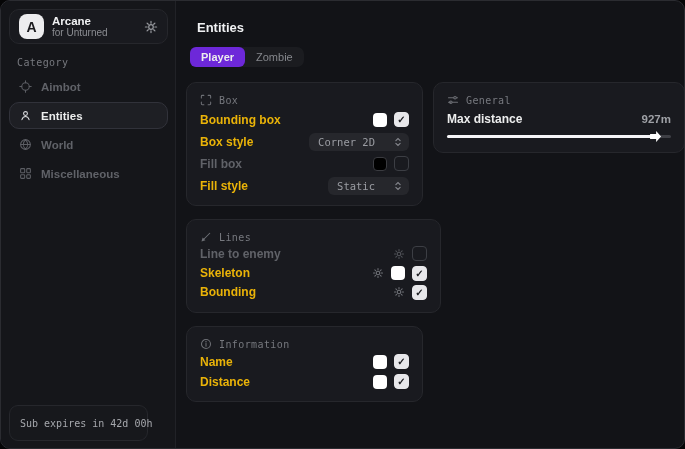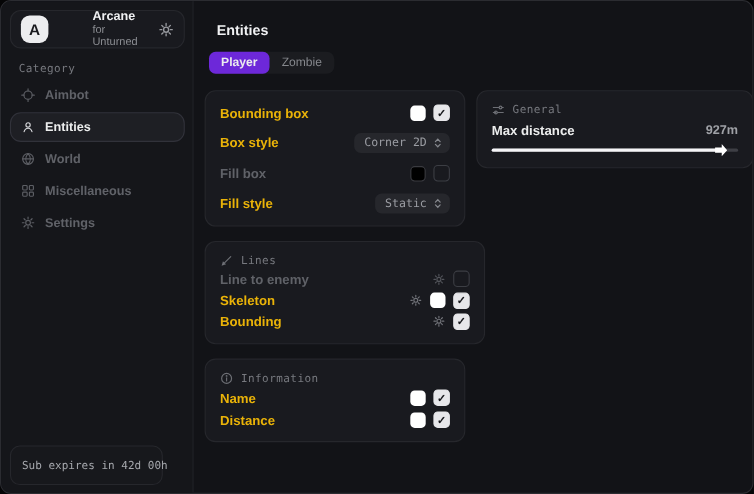--- a/index.html
+++ b/index.html
@@ -10,21 +10,21 @@
   }
   
   .sidebar { position:absolute; left:0; top:0; bottom:0; width:175px; background:#15161a; border-right:1px solid #212227; }
   .brand-card {
     position:absolute; left:8px; top:8px; width:159px; height:35px;
     background:#191a1f; border:1px solid #26272c; border-radius:10px;
     display:flex; align-items:center; padding:0 9px; gap:8px;
   }
   .logo { width:25px; height:25px; border-radius:8px; background:#ededef; color:#1a1a1e;
     display:flex; align-items:center; justify-content:center; font-weight:bold; font-size:14px; }
-  .brand-text { flex:1; line-height:1.1;margin-left:32px; }
+  .brand-text { flex:1; line-height:1.1; }
   .brand-title { font-size:11.5px; font-weight:bold; color:#f0f1f3; }
   .brand-sub { font-size:10px; color:#8b8d92; }
   .brand-gear { color:#97999e; display:flex; cursor:pointer; }
   .category-label { position:absolute; left:16px; top:56px; font-size:10px; color:#77797f; font-family:"DejaVu Sans Mono", monospace; letter-spacing:.4px; }
   .nav { position:absolute; left:8px; top:72px; width:159px; display:flex; flex-direction:column; gap:2px; }
   .nav-item { height:27px; display:flex; align-items:center; gap:9px; padding:0 9px; border-radius:10px;
     color:#606268; font-size:11.5px; font-weight:600; border:1px solid transparent; cursor:pointer; }
   .nav-item .ni { display:flex; color:#5c5e64; }
   .nav-item.active { background:#1e1f24; border-color:#31323a; color:#eceded; }
   .nav-item.active .ni { color:#d7d8db; }
@@ -55,21 +55,21 @@
   .ctrls { display:flex; align-items:center; gap:7px; }
   .swatch { width:14px; height:14px; border-radius:4px; cursor:pointer; }
   .swatch.dark { border:1px solid #3a3b40; }
   .checkbox { width:15px; height:15px; border-radius:4px; border:1.5px solid #4a4c53; cursor:pointer;
     display:flex; align-items:center; justify-content:center; }
   .checkbox.checked { background:#e7e7ea; border-color:#e7e7ea; }
   .checkbox.checked::after { content:"✓"; font-size:10px; font-weight:bold; color:#17181c; }
   .row.dim .checkbox { border-color:#3c3e44; }
   .row-gear { display:flex; color:#717379; cursor:pointer; }
   .row.dim .row-gear { color:#53555b; }
-  .dropdown { display:flex; align-items:center; gap:5px; background:#26272c; border-radius:6px;
+  .dropdown { display:flex; align-items:center; gap:18px; background:#26272c; border-radius:6px;
     padding:3px 6px 3px 9px; cursor:pointer; }
   .dropdown-value { font-family:"DejaVu Sans Mono", monospace; font-size:10.5px; color:#9b9da3; }
   .dropdown .di { display:flex; color:#84868c; }
   
   .slider-row .row-label { color:#eceded; }
   .slider-value { font-size:11.5px; font-weight:600; color:#9fa1a6; }
   .slider { position:relative; height:9px; cursor:pointer; }
   .slider-track { position:absolute; left:0; right:0; top:3px; height:3px; border-radius:2px; background:#3e3f45; }
   .slider-fill { position:absolute; left:0; top:3px; height:3px; border-radius:2px; background:#f5f5f7; }
   .slider-handle { position:absolute; top:-1px; width:11px; height:11px; background:#ffffff;
@@ -130,44 +130,43 @@
         <span class="ni">
           <svg width="13" height="13" viewBox="0 0 16 16" fill="none" stroke="currentColor" stroke-width="1.3" stroke-linecap="round">
             <rect x="2" y="2" width="5" height="5" rx="1"></rect>
               <rect x="9.5" y="2" width="4.5" height="5" rx="1"></rect>
             <rect x="2" y="9.5" width="5" height="4.5" rx="1"></rect>
               <rect x="9.5" y="9.5" width="4.5" height="4.5" rx="1"></rect>
           </svg>
         </span>
         <span>Miscellaneous</span>
       </div>
-      <div class="nav-item">
-        <span class="ni">
-          <svg width="13" height="13" viewBox="0 0 16 16" fill="none" stroke="currentColor" stroke-width="1.3" stroke-linecap="round">
-            <circle cx="8" cy="8" r="2.6"></circle>
-            <path d="M8 1.6v2M8 12.4v2M1.6 8h2M12.4 8h2M3.5 3.5l1.4 1.4M11.1 11.1l1.4 1.4M12.5 3.5l-1.4 1.4M4.9 11.1l-1.4 1.4"></path>
-          </svg>
-        </span>
-        <span>Settings</span>
-      </div>
     </div>
 
     <div class="footer-card">
       <div class="footer-line1">Sub expires in 42d 00h</div>
     </div>
   </div>
 
   <div class="main-title">Entities</div>
 
   <div class="tabs">
     <div class="tab active">Player</div>
     <div class="tab">Zombie</div>
   </div>
 
   <div class="card card-box">
+    <div class="sec-head">
+      <span class="si">
+        <svg width="12" height="12" viewBox="0 0 16 16" fill="none" stroke="currentColor" stroke-width="1.4" stroke-linecap="round">
+          <path d="M1.8 5.2V3a1.2 1.2 0 011.2-1.2h2.2M10.8 1.8H13A1.2 1.2 0 0114.2 3v2.2M14.2 10.8V13a1.2 1.2 0 01-1.2 1.2h-2.2M5.2 14.2H3A1.2 1.2 0 011.8 13v-2.2"></path>
+        </svg>
+      </span>
+      <span>Box</span>
+    </div>
     <div class="row">
       <span class="row-label">Bounding box</span>
       <span class="ctrls">
         <span class="swatch" style="background: rgb(255, 255, 255);"></span>
         <span class="checkbox checked"></span>
       </span>
     </div>
     <div class="row">
       <span class="row-label">Box style</span>
       <span class="dropdown">

